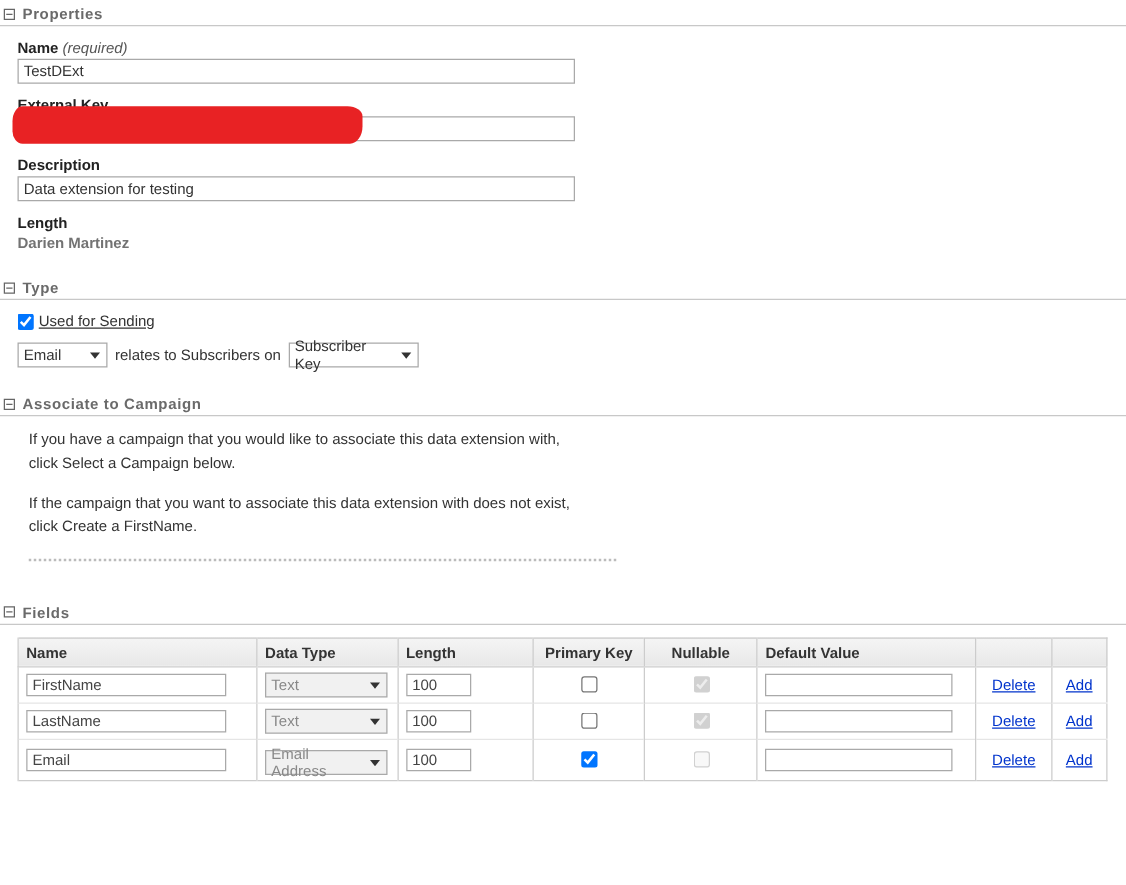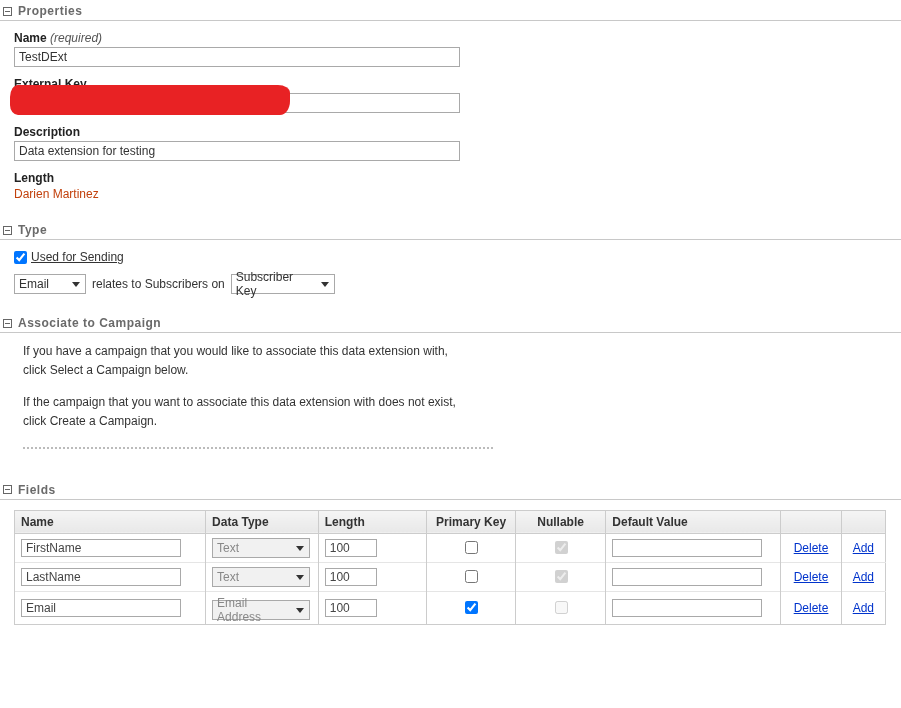--- a/index.html
+++ b/index.html
@@ -60,22 +60,23 @@
   .text-input {
     width: 446px;
     height: 20px;
     border: 1px solid #a9a9a9;
     padding: 1px 4px;
     font-family: inherit;
     font-size: 12px;
     color: #333;
   }
   .plain-value {
-    color: #c2410c;
-    font-size: 12px;
+    color: #737373;
+    font-size: 12px;
+    font-weight: bold;
   }
   .redacted-wrap {
     position: relative;
     width: 446px;
     height: 22px;
   }
   .redacted-wrap input {
     width: 446px;
   }
   .redacted {
@@ -297,21 +298,21 @@
 
 <div class="section">
   <div class="section-header">
     <span class="collapse-icon"></span>
     <span>Associate to Campaign</span>
   </div>
   <div class="assoc-body">
     <p>If you have a campaign that you would like to associate this data extension with,</p>
     <p>click Select a Campaign below.</p>
     <p class="para-gap">If the campaign that you want to associate this data extension with does not exist,</p>
-    <p>click Create a Campaign.</p>
+    <p>click Create a FirstName.</p>
     <hr class="dotted-hr">
   </div>
 </div>
 
 <div class="section">
   <div class="section-header">
     <span class="collapse-icon"></span>
     <span>Fields</span>
   </div>
   <div class="fields-wrap">

